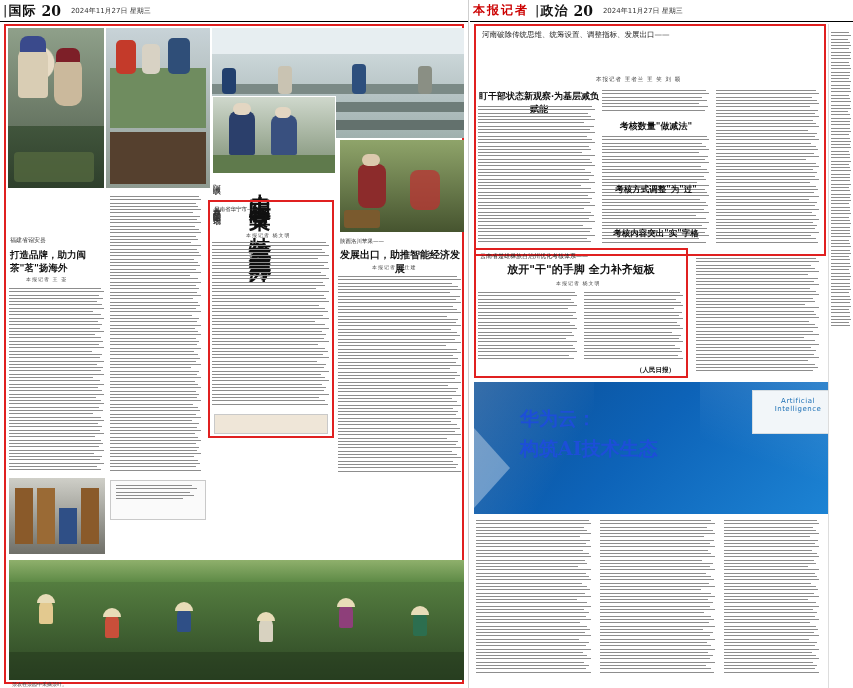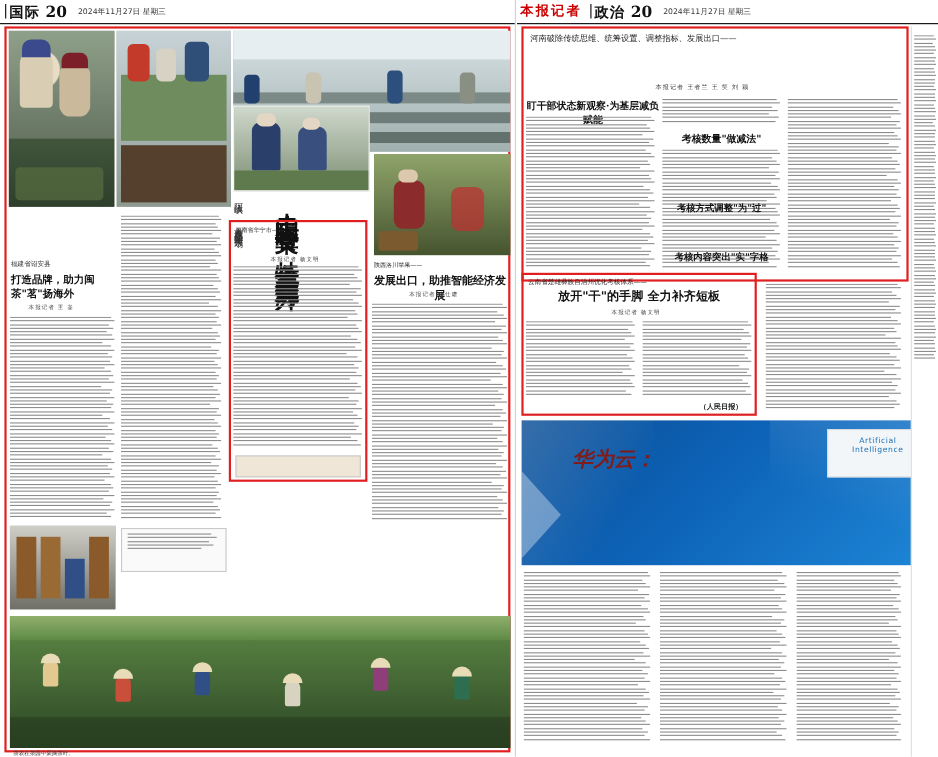--- a/index.html
+++ b/index.html
@@ -31,21 +31,21 @@
 
   .hl{position:absolute;font-family:"DejaVu Serif","Liberation Serif",serif;color:#111;}
   .hl-red{color:#c30b0b;}
   .byline{position:absolute;font-size:5px;color:#444;letter-spacing:1px;}
 
   .rule-v{position:absolute;width:1px;background:#bbb;}
 
   
   .ad{position:absolute;overflow:hidden;}
   .ad-bg{position:absolute;inset:0;background:linear-gradient(135deg,#0b4e96 0%,#0d63b8 45%,#1e86d6 100%);}
-  .ad-title{position:absolute;color:#7f1d1d;font-family:"DejaVu Serif","Liberation Serif",serif;font-weight:bold;line-height:1.35;font-style:italic;}
+  .ad-title{position:absolute;color:#1d4ed8;font-family:"DejaVu Serif","Liberation Serif",serif;font-weight:bold;line-height:1.35;}
   .ad-badge{position:absolute;background:#f2f6f9;border:1px solid #d6dde2;}
   .ad-badge .t1{font-family:"DejaVu Serif","Liberation Serif",serif;font-size:13px;letter-spacing:4px;color:#11365e;text-align:center;}
   .ad-badge .t2{font-size:7px;color:#1b6fb5;text-align:center;letter-spacing:.5px;}
   .ad-tri{position:absolute;width:0;height:0;}
 
   .capt{position:absolute;font-size:5px;color:#333;}
   .boxed{position:absolute;border:1px solid #c9c9c9;box-sizing:border-box;}
   .subhead{position:absolute;font-family:"DejaVu Serif","Liberation Serif",serif;color:#111;text-align:center;}
 </style>
 </head>
@@ -685,20 +685,21 @@
     </div>
 
     <div class="ad" style="left:4px;top:382px;width:376px;height:132px;">
       <div class="ad-bg"></div>
 
       <div style="position:absolute;left:0;top:0;width:120px;height:132px;background:linear-gradient(120deg,rgba(255,255,255,.18),transparent 70%);"></div>
       <div class="ad-tri" style="left:0;top:46px;border-top:40px solid transparent;border-bottom:40px solid transparent;border-left:36px solid rgba(255,255,255,.35);"></div>
       <div style="position:absolute;right:0;top:0;width:150px;height:132px;background:linear-gradient(200deg,rgba(255,255,255,.14),transparent 60%);"></div>
 
       <div class="ad-title" style="left:46px;top:24px;font-size:19px;">华为云：</div>
+      <div class="ad-title" style="left:46px;top:54px;font-size:19px;">构筑AI技术生态</div>
 
       <div class="ad-badge" style="right:6px;top:8px;width:92px;height:44px;padding:6px 4px;box-sizing:border-box;">
         <div class="t2">Artificial Intelligence</div>
       </div>
     </div>
 
     <div class="txtblk" style="left:6px;top:520px;width:116px;height:160px;">
       <div class="tline" style="width:97%"></div>
         <div class="tline" style="width:99%"></div>
         <div class="tline" style="width:93%"></div>

